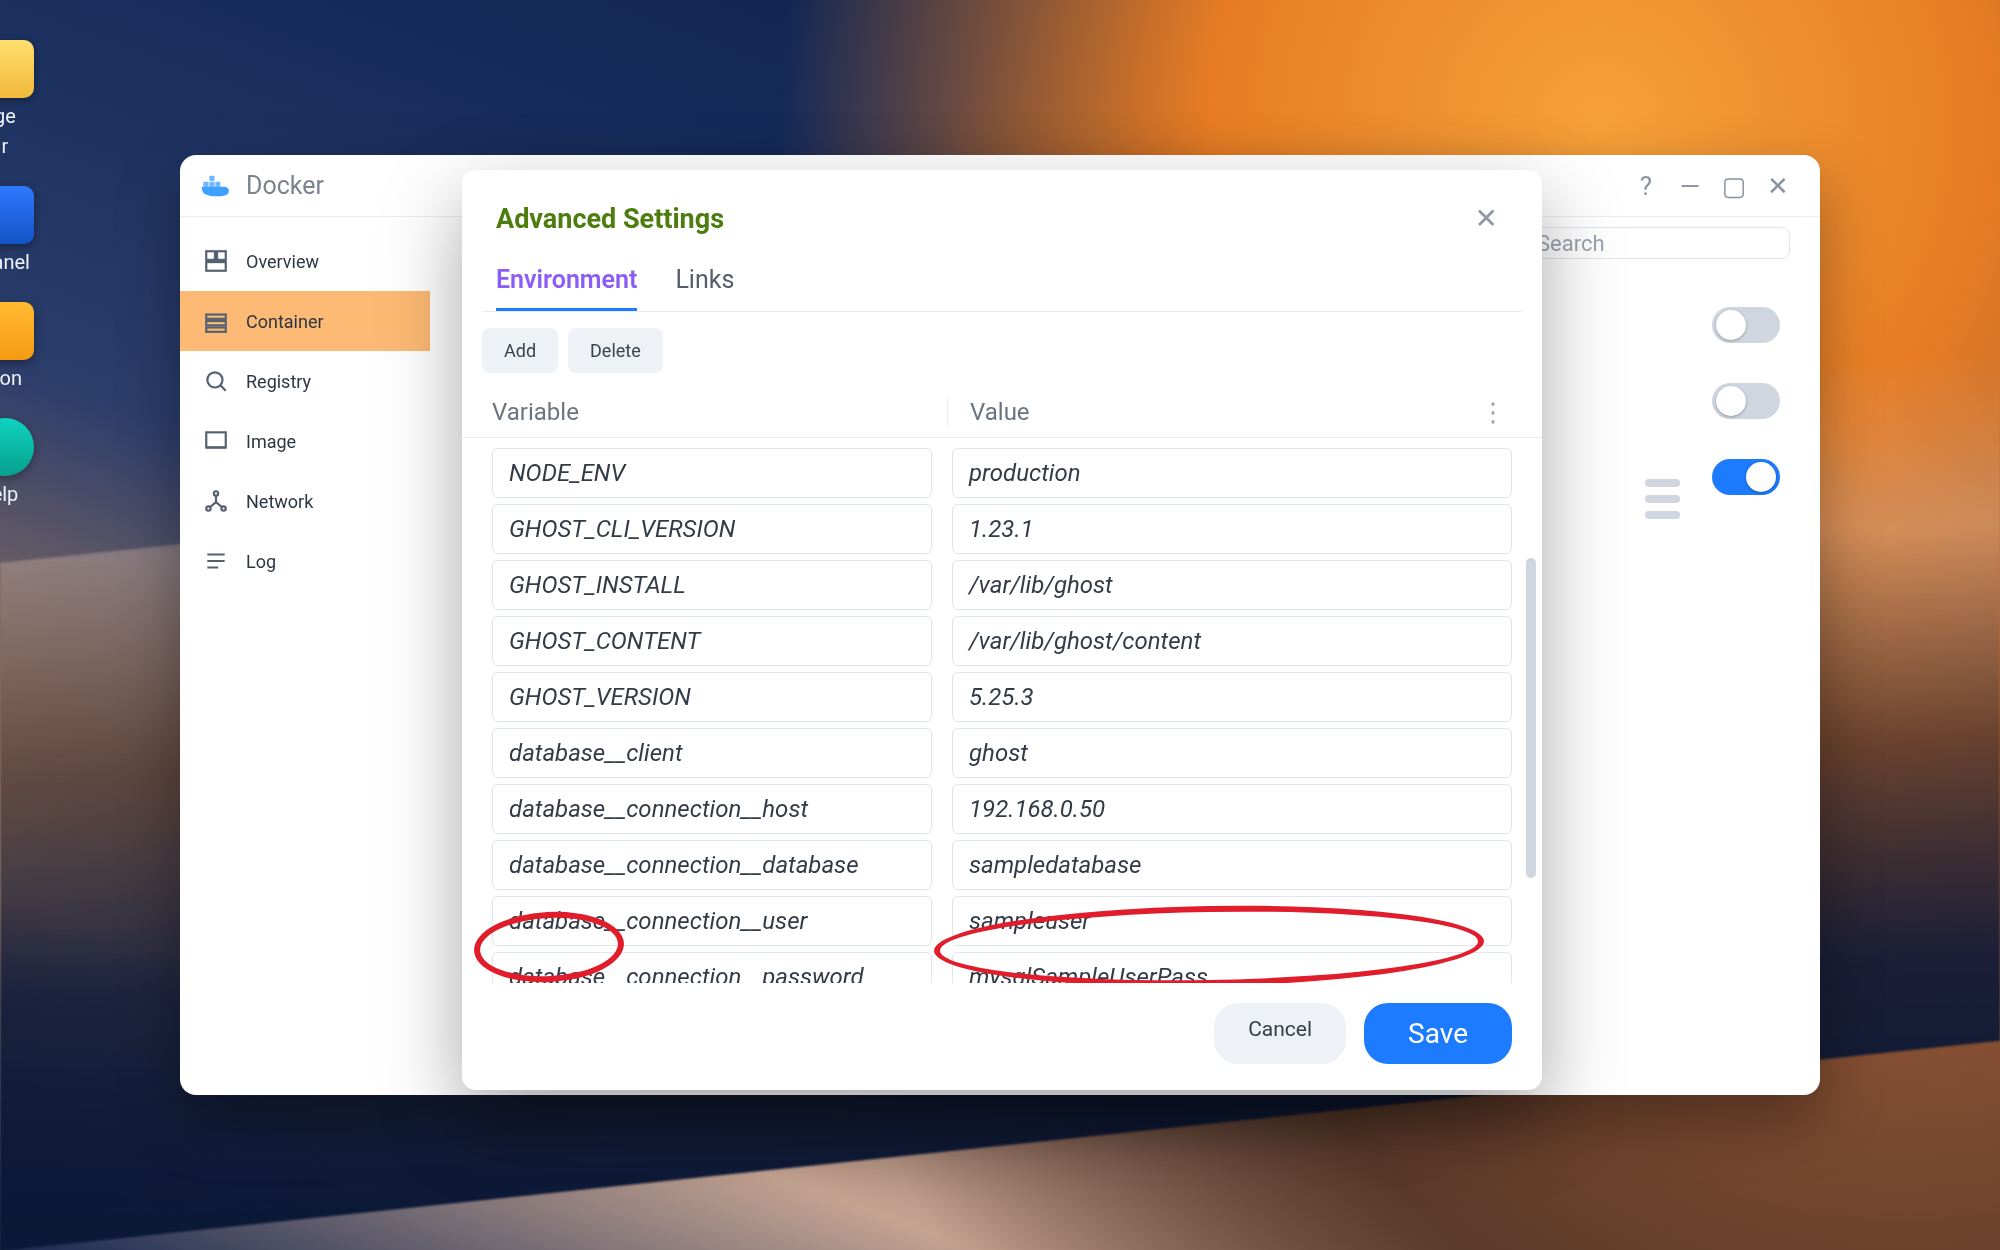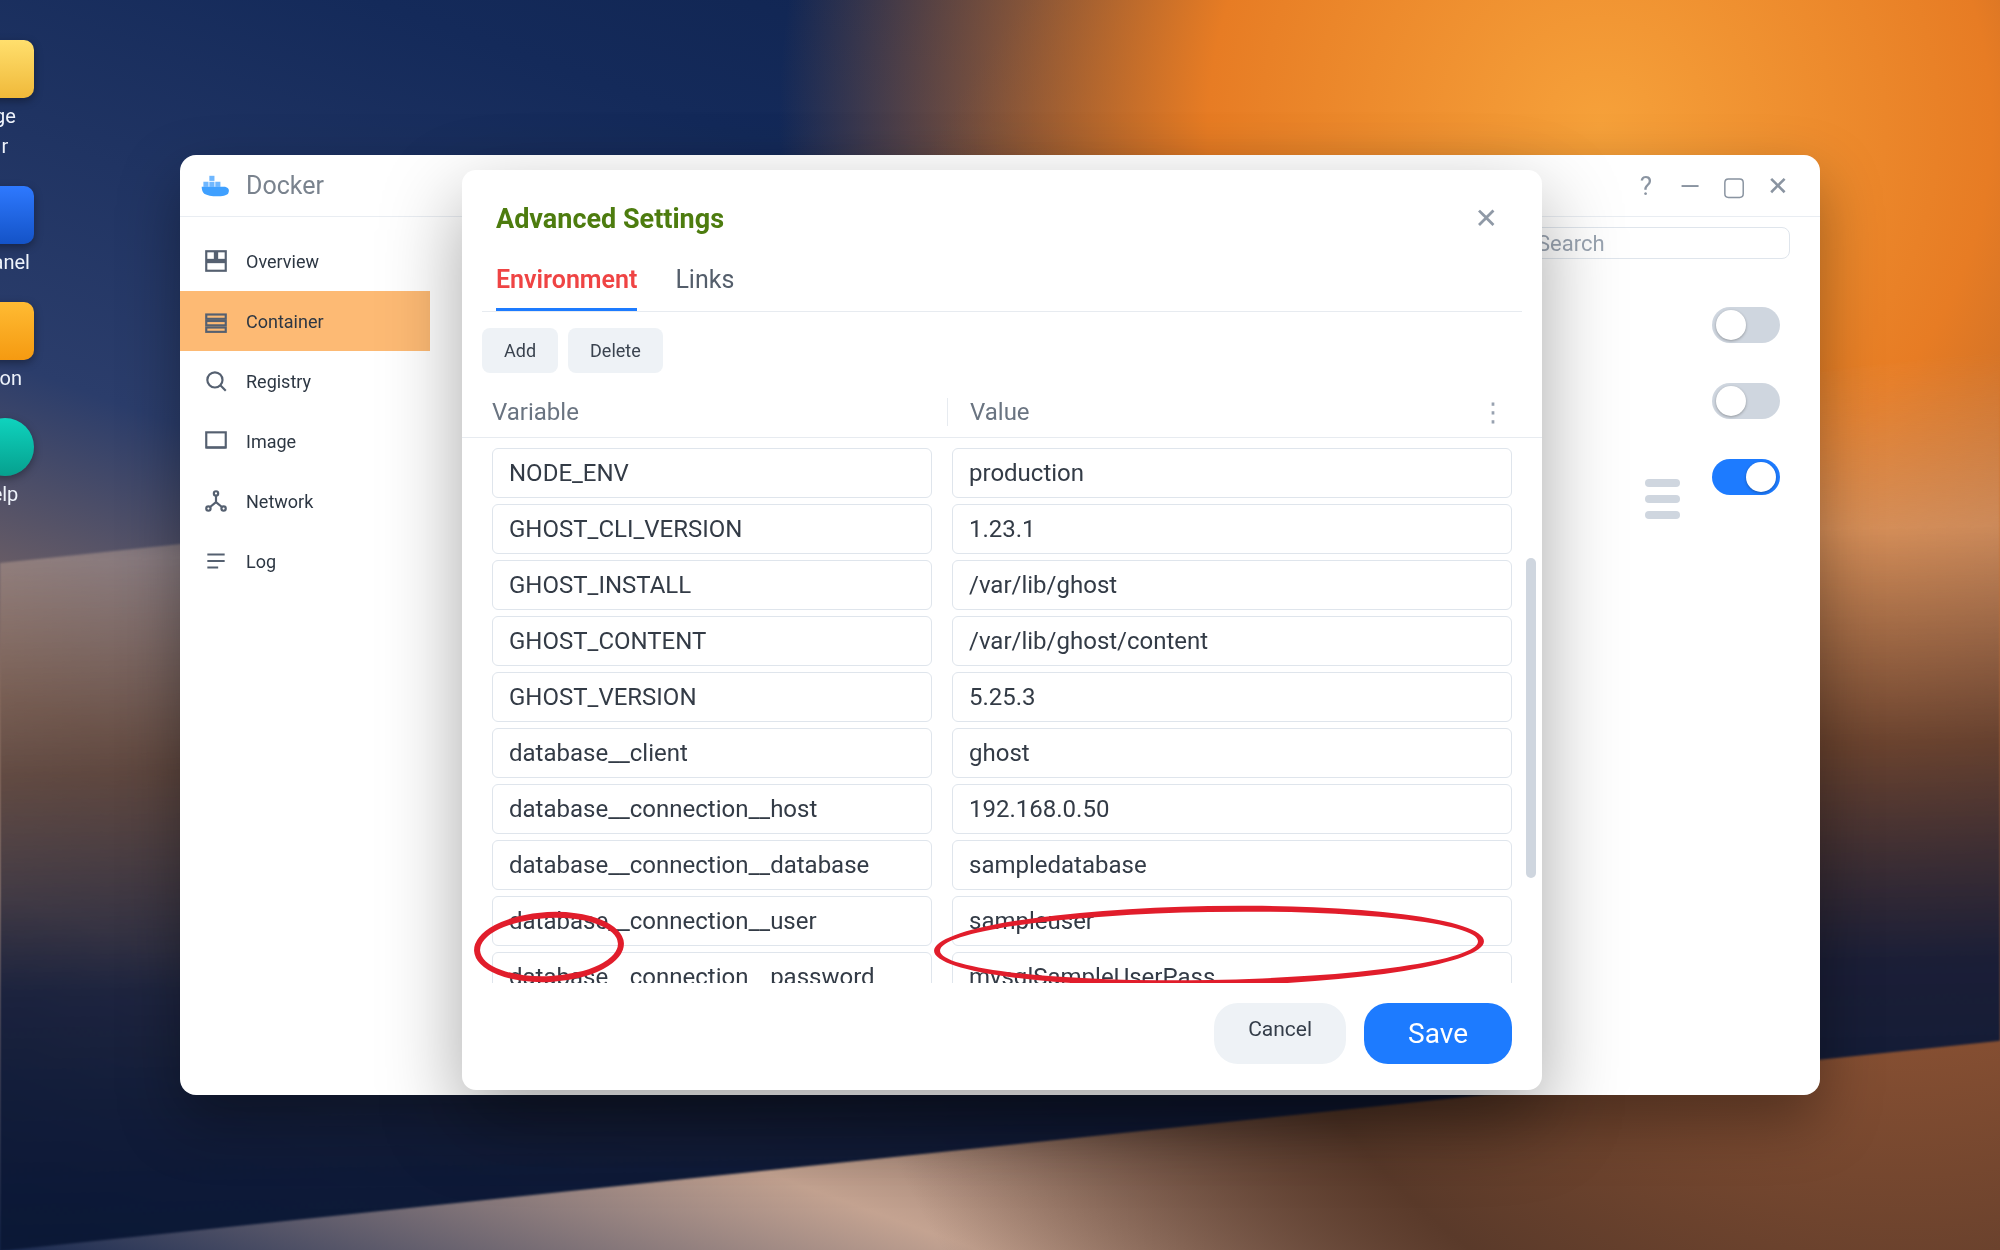--- a/index.html
+++ b/index.html
@@ -107,21 +107,21 @@
     padding: 26px 34px 10px 34px;
     display: flex; align-items: center; justify-content: space-between;
   }
   .m-title { font-size: 27px; font-weight: 700; color: #4d7c0f; text-align: center; }
   .m-close { font-size: 28px; color: #8f99a6; cursor: pointer; padding: 6px 10px; }
   .m-tabs {
     display: flex; gap: 38px; padding: 14px 34px 0;
     font-size: 25px; color: #545e6b;
   }
   .m-tab { padding-bottom: 14px; cursor: pointer; }
-  .m-tab.active { color: #ef4444; font-weight: 600; border-bottom: 3px solid #1d7bff; }
+  .m-tab.active { color: #8b5cf6; font-weight: 600; border-bottom: 3px solid #1d7bff; }
   .m-divider { height: 1px; background: #e7ebf0; margin: 0 20px; }
   .m-toolbar { display: flex; gap: 10px; padding: 16px 20px 14px; }
   .btn-g {
     background: #eef2f6; color: #3a434f;
     border-radius: 8px; padding: 12px 22px; font-size: 18px; cursor: pointer;
   }
   .m-table-head {
     display: flex; align-items: center;
     padding: 10px 30px; color: #6a7481; font-size: 24px;
     border-bottom: 1px solid #e7ebf0;
@@ -132,20 +132,21 @@
   .m-table {
     position: relative;
     padding: 4px 30px 4px 30px;
     overflow: hidden;
   }
   .row { display: flex; gap: 20px; margin: 6px 0; }
   .cell {
     border: 1px solid #dfe5ec; border-radius: 6px;
     padding: 10px 16px; font-size: 24px; color: #333b46;
     background: #fff;
+    font-style: italic;
   }
   .cell.var { width: 440px; }
   .cell.val { flex: 1; }
   .scroll-thumb {
     position: absolute; right: 6px; top: 120px; width: 10px; height: 320px;
     background: #cfd6df; border-radius: 5px;
   }
   
   .ann {
     position: absolute; border: 6px solid #e11d2b; border-radius: 50%;

